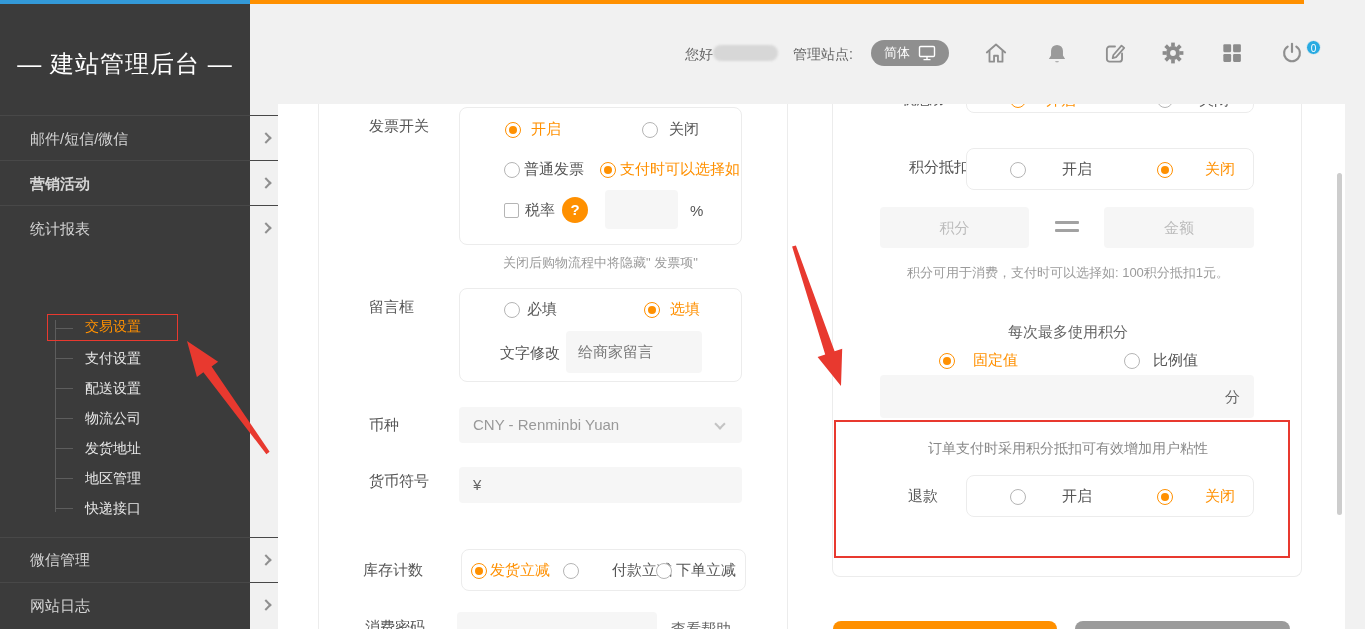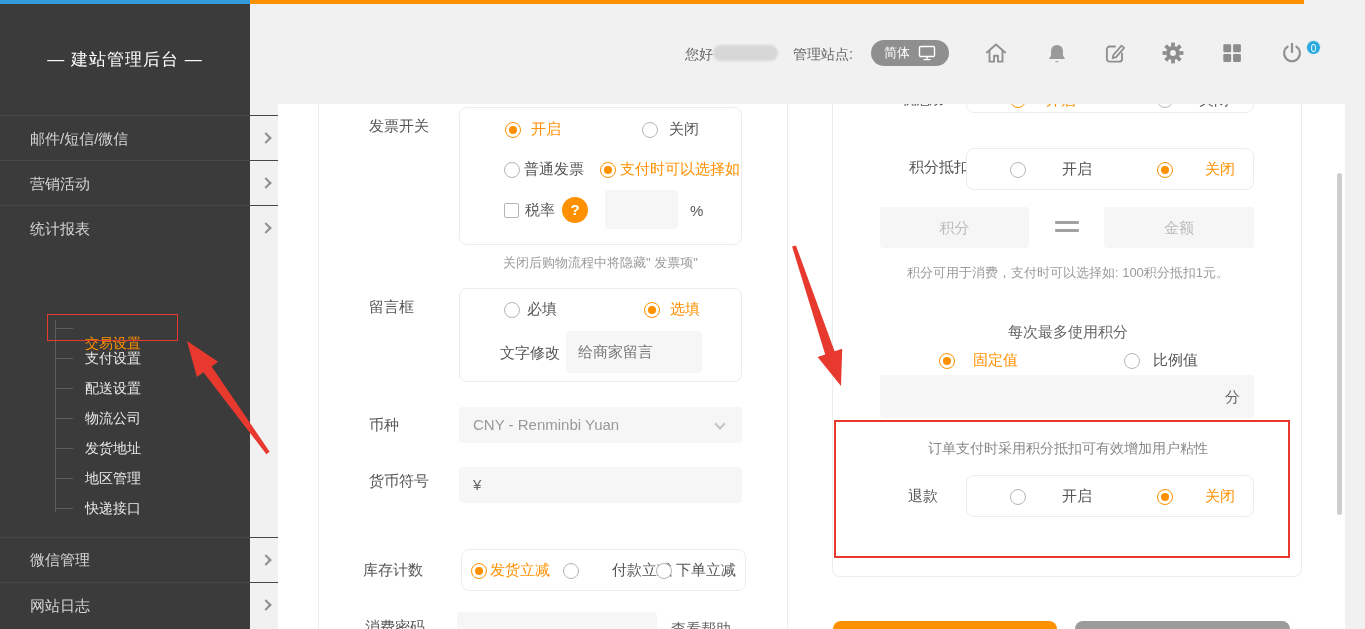--- a/index.html
+++ b/index.html
@@ -6,21 +6,21 @@
   *{box-sizing:border-box;}
   #app{position:relative;width:1365px;height:629px;overflow:hidden;
        font-family:"Liberation Sans","DejaVu Sans",sans-serif;background:#f1f1f1;}
   .abs{position:absolute;}
   .nowrap{white-space:nowrap;}
   
   #strip-blue{left:0;top:0;width:250px;height:4px;background:#3399d8;}
   #strip-orange{left:250px;top:0;width:1054px;height:4px;background:#ff9000;}
   
   #sidebar{left:0;top:4px;width:250px;height:625px;background:#3b3b3b;}
-  #side-title{left:0;top:44px;width:250px;text-align:center;color:#fff;font-size:17px;letter-spacing:1px;}
+  #side-title{left:0;top:44px;width:250px;text-align:center;color:#fff;font-size:24px;letter-spacing:1px;}
   .side-item{left:0;width:302px;height:45px;line-height:45px;color:#d4d4d4;font-size:15px;
              padding-left:30px;border-top:1px solid #484848;cursor:pointer;}
   .side-item.active{background:#ff9000;color:#fff;border-top-color:#ff9000;}
   .chr{position:absolute;right:32px;top:18px;width:8px;height:8px;
        border-top:2px solid #8f8f8f;border-right:2px solid #8f8f8f;transform:rotate(45deg);}
   .chr.down{transform:rotate(135deg);border-color:#fff;top:16px;}
   .sub-item{left:0;width:250px;height:30px;line-height:30px;color:#e8e8e8;font-size:14px;
             padding-left:85px;cursor:pointer;}
   .sub-item.active{color:#ff9000;}
   .treev{left:55px;top:316px;width:1px;height:192px;background:#5d5d5d;}
@@ -72,39 +72,39 @@
   <div class="abs" id="strip-blue"></div>
   <div class="abs" id="strip-orange"></div>
 
   <div class="abs" id="sidebar">
     <div class="abs nowrap" id="side-title">— 建站管理后台 —</div>
 
     <div class="abs side-item" style="top:111px;">
       <span>邮件/短信/微信</span>
       <span class="chr"></span>
     </div>
-    <div class="abs side-item" style="top:156px;">
+    <div class="abs side-item" style="top:156px;font-weight:bold;">
       <span>营销活动</span>
       <span class="chr"></span>
     </div>
     <div class="abs side-item" style="top:201px;">
       <span>统计报表</span>
       <span class="chr"></span>
     </div>
 
     <div class="abs treev"></div>
     <div class="abs treeh" style="top:324px;"></div>
     <div class="abs treeh" style="top:354px;"></div>
     <div class="abs treeh" style="top:384px;"></div>
     <div class="abs treeh" style="top:414px;"></div>
     <div class="abs treeh" style="top:444px;"></div>
     <div class="abs treeh" style="top:474px;"></div>
     <div class="abs treeh" style="top:504px;"></div>
 
-    <div class="abs sub-item active" style="top:324px;">交易设置</div>
+    <div class="abs sub-item active" style="top:307px;">交易设置</div>
     <div class="abs sub-item" style="top:339px;">支付设置</div>
     <div class="abs sub-item" style="top:369px;">配送设置</div>
     <div class="abs sub-item" style="top:399px;">物流公司</div>
     <div class="abs sub-item" style="top:429px;">发货地址</div>
     <div class="abs sub-item" style="top:459px;">地区管理</div>
     <div class="abs sub-item" style="top:489px;">快递接口</div>
 
     <div class="abs side-item" style="top:533px;font-family:Liberation Serif, serif;">
       <span>微信管理</span>
       <span class="chr"></span>

